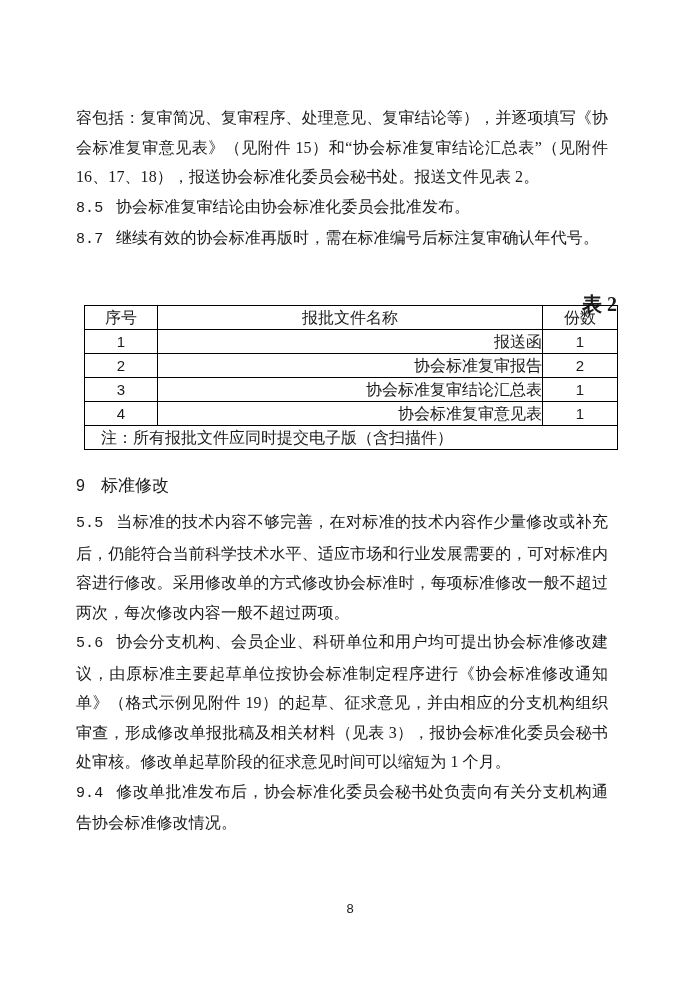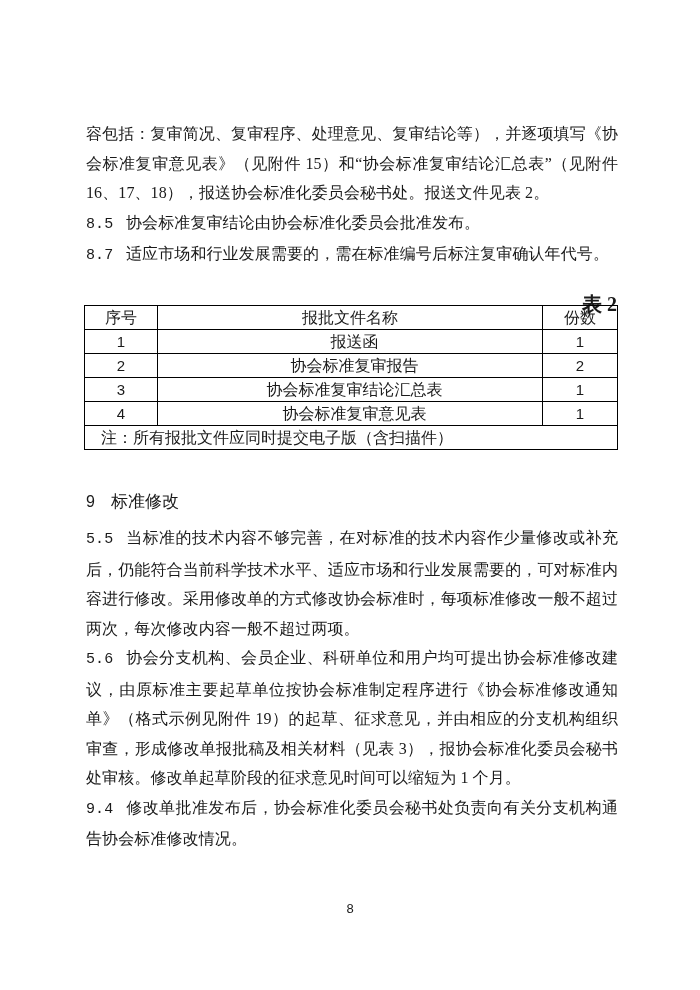--- a/index.html
+++ b/index.html
@@ -5,21 +5,21 @@
   html, body { margin: 0; padding: 0; background: #ffffff; }
   .page {
     position: relative;
     width: 700px;
     height: 990px;
     background: #ffffff;
     color: #1a1a1a;
     font-family: "Liberation Serif", "DejaVu Serif", serif;
     overflow: hidden;
   }
-  .flow { position: absolute; left: 86px; width: 532px; margin-top: 16px; }
+  .flow { position: absolute; left: 76px; width: 532px; }
   .block-top { top: 103px; }
   .block-bottom { top: 471px; }
   p.body-para {
     margin: 0;
     font-size: 16px;
     line-height: 29.5px;
     text-align: justify;
     text-justify: inter-ideograph;
     letter-spacing: 0.1px;
   }
@@ -63,21 +63,21 @@
   table.doc-table td {
     border: 1px solid #000000;
     height: 23px;
     padding: 0;
     text-align: center;
     vertical-align: middle;
     line-height: 20px;
     margin-left: 47px;
   }
   table.doc-table td.name-cell {
-    text-align: center;
+    text-align: right;
     padding-left: 9px;
   }
   table.doc-table td.note-cell {
     text-align: left;
     padding-left: 16px;
   }
   .num-font { font-family: "Liberation Sans", "DejaVu Sans", sans-serif; font-size: 15px; }
   .page-number {
     position: absolute;
     left: 0;
@@ -93,21 +93,21 @@
 <body>
 
 <div class="page">
 
   <div class="flow block-top">
     <p class="body-para">容包括：复审简况、复审程序、处理意见、复审结论等），并逐项填写《协会标准复审意见表》（见附件 15）和“协会标准复审结论汇总表”（见附件 16、17、18），报送协会标准化委员会秘书处。报送文件见表 2。</p>
     <p class="body-para">
       <span class="pnum">8.5</span><span>协会标准复审结论由协会标准化委员会批准发布。</span>
     </p>
     <p class="body-para">
-      <span class="pnum">8.7</span><span>适应市场和行业发展需要的，需在标准编号后标注复审确认年代号。</span>
+      <span class="pnum">8.7</span><span>继续有效的协会标准再版时，需在标准编号后标注复审确认年代号。</span>
     </p>
   </div>
 
   <div class="table-caption">表 2</div>
 
   <table class="doc-table">
     <colgroup>
       <col style="width:73px">
       <col style="width:385px">
       <col style="width:75px">

